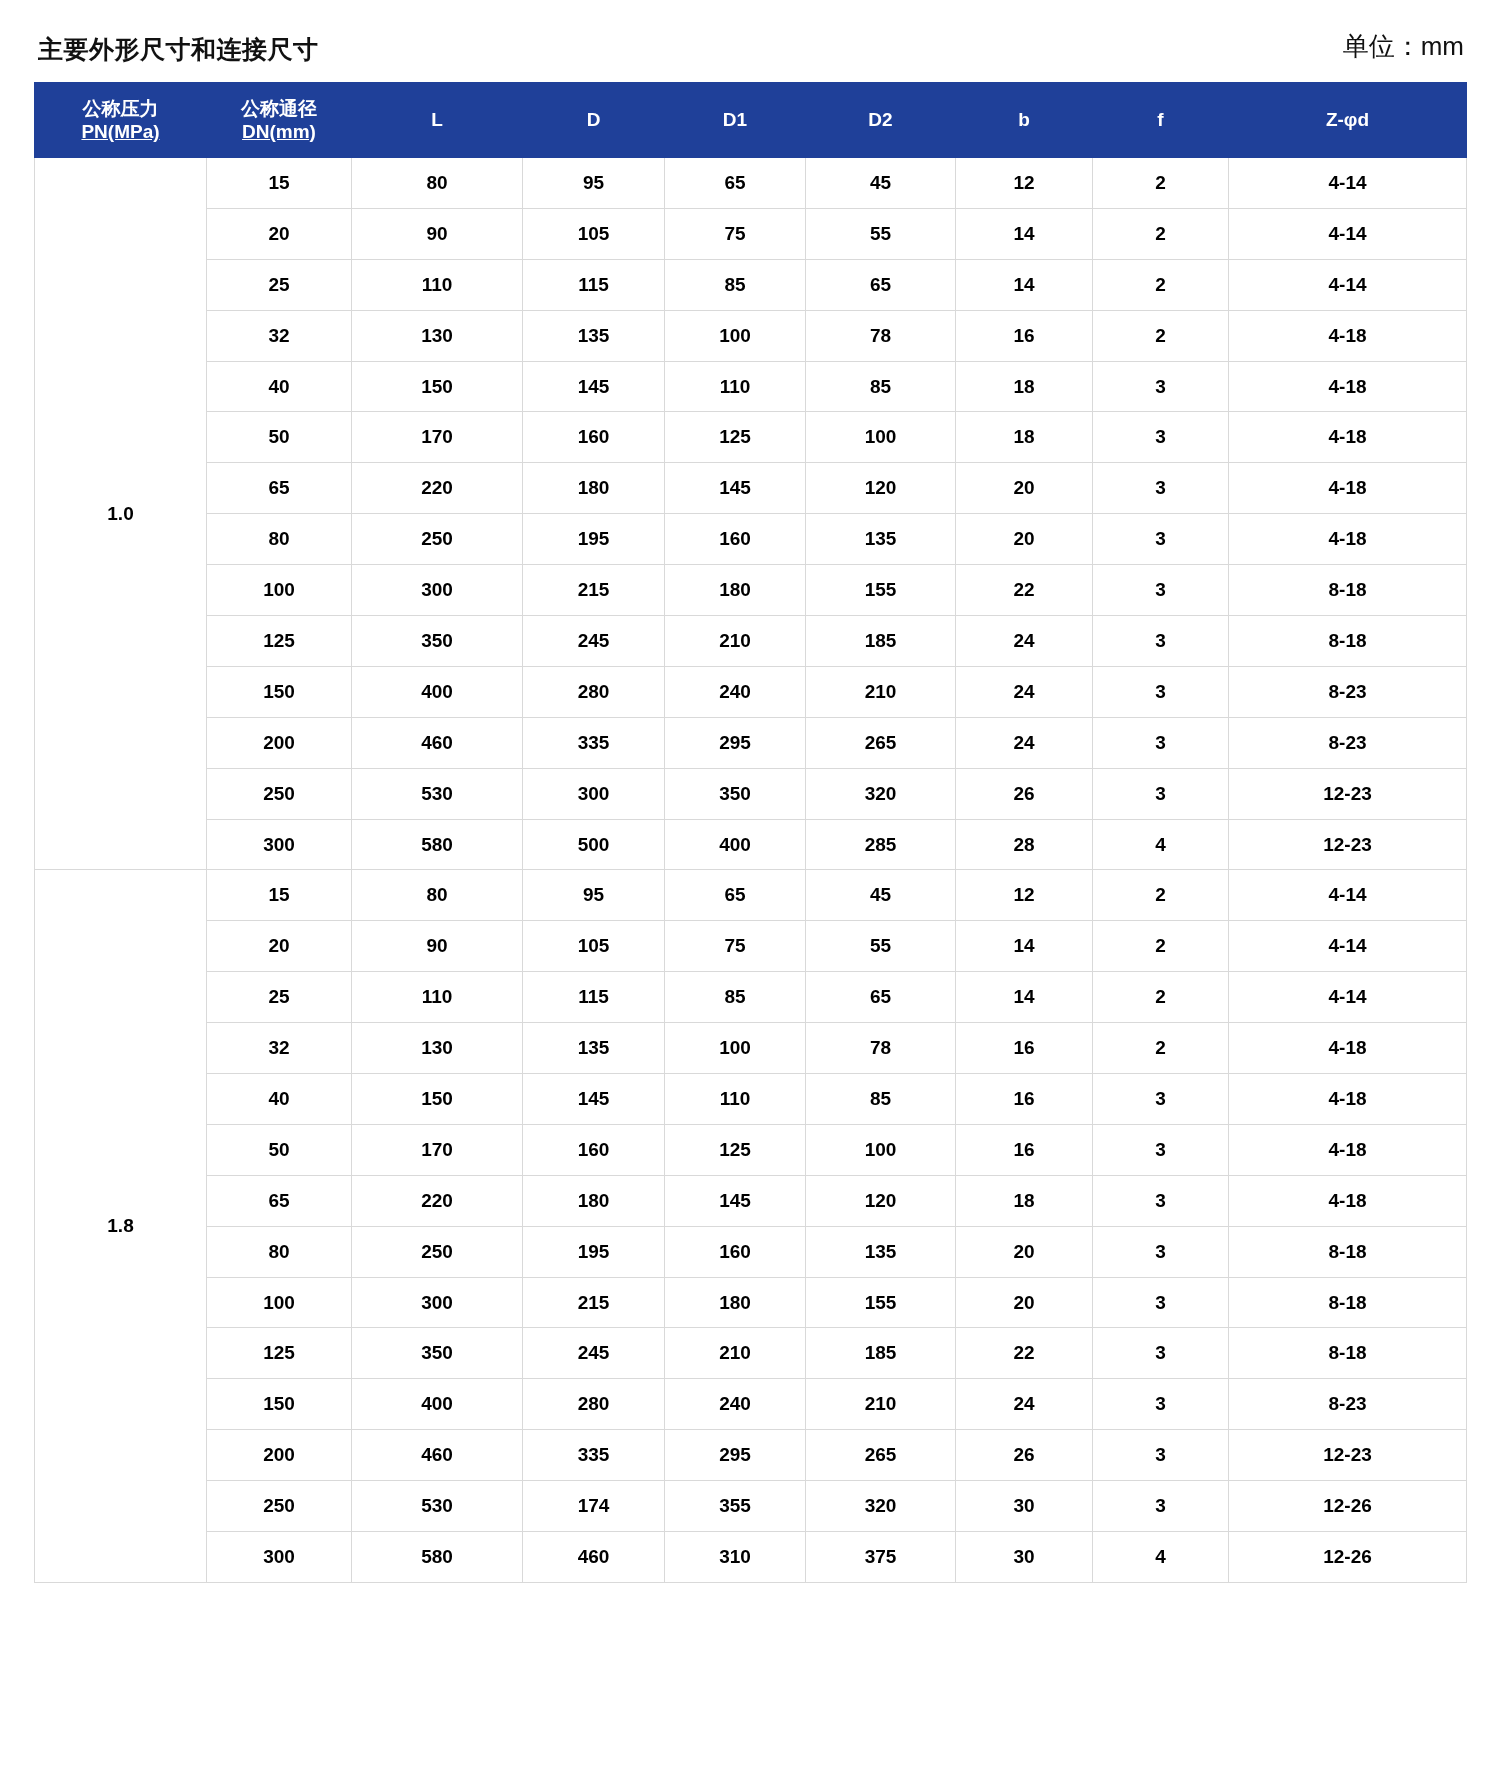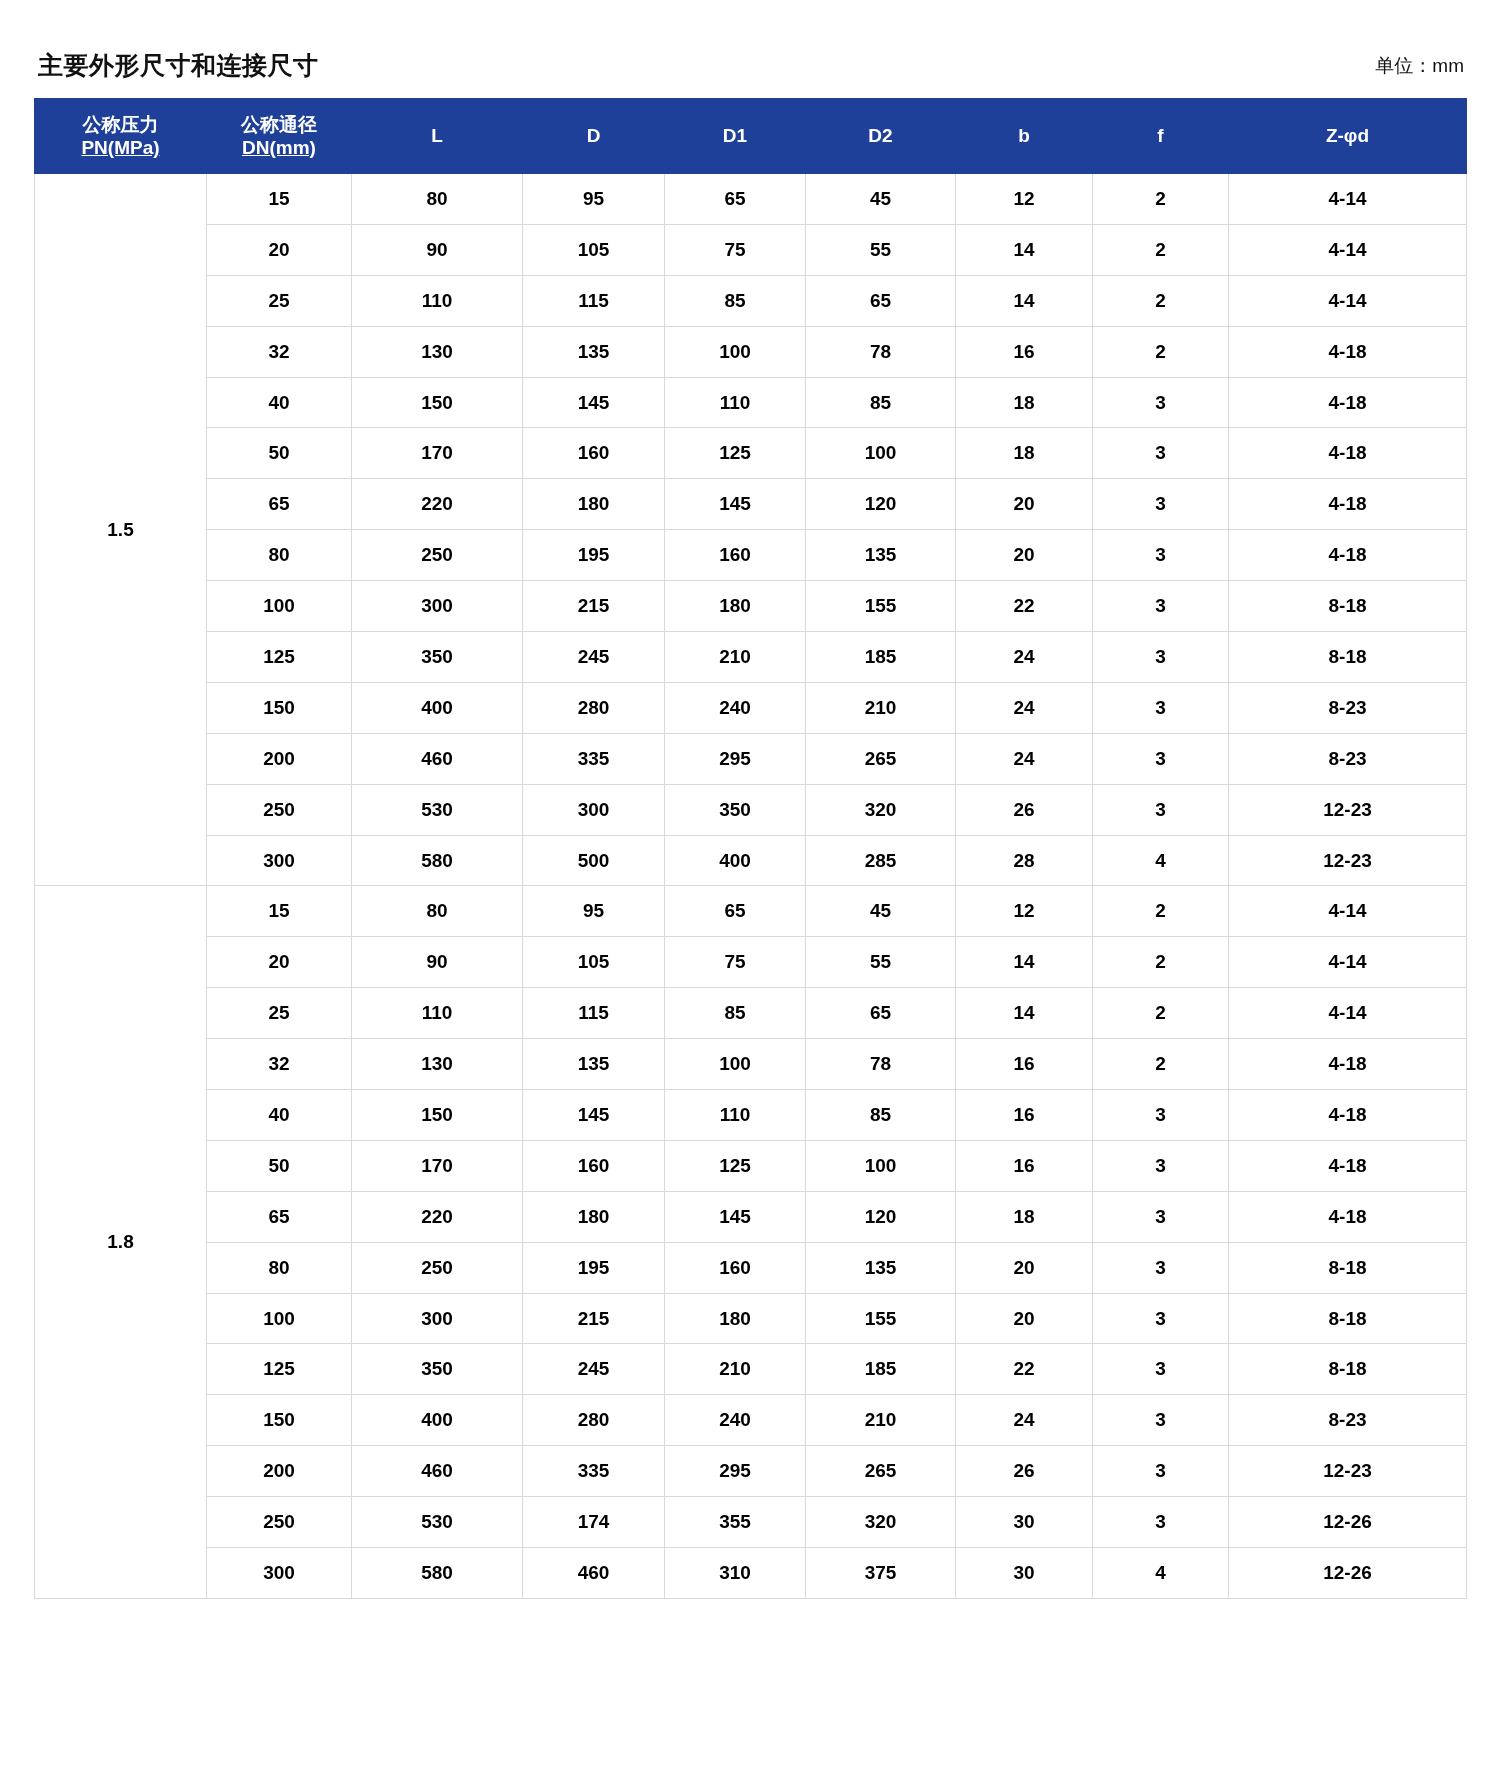--- a/index.html
+++ b/index.html
@@ -11,40 +11,40 @@
     width: 1500px;
     height: 1771px;
     font-family: "Liberation Sans", "DejaVu Sans", sans-serif;
     color: #000000;
     -webkit-font-smoothing: antialiased;
   }
   .page {
     width: 1500px;
     height: 1771px;
     box-sizing: border-box;
-    padding: 26px 34px 0 34px;
+    padding: 10px 34px 0 34px;
     position: relative;
   }
   .head-row {
     display: flex;
     align-items: flex-end;
     justify-content: space-between;
     height: 52px;
     padding: 0 2px 0 4px;
     box-sizing: border-box;
   }
   .doc-title {
     font-size: 25px;
     font-weight: bold;
     letter-spacing: 0.5px;
     line-height: 1;
     color: #111111;
   }
   .unit-label {
-    font-size: 19px;
+    font-size: 26px;
     font-weight: normal;
     color: #111111;
     line-height: 1;
     padding-bottom: 3px;
   }
   table.spec {
     border-collapse: collapse;
     width: 1432px;
     table-layout: fixed;
     margin-top: 20px;
@@ -120,21 +120,21 @@
           <th><span>D</span></th>
           <th><span>D1</span></th>
           <th><span>D2</span></th>
           <th><span>b</span></th>
           <th><span>f</span></th>
           <th><span>Z-φd</span></th>
         </tr>
     </thead>
     <tbody>
         <tr>
-          <td class="pn-cell" rowspan="14">1.5</td>
+          <td class="pn-cell" rowspan="14">1.0</td>
           <td>15</td>
           <td>80</td>
           <td>95</td>
           <td>65</td>
           <td>45</td>
           <td>12</td>
           <td>2</td>
           <td>4-14</td>
         </tr>
         <tr>

